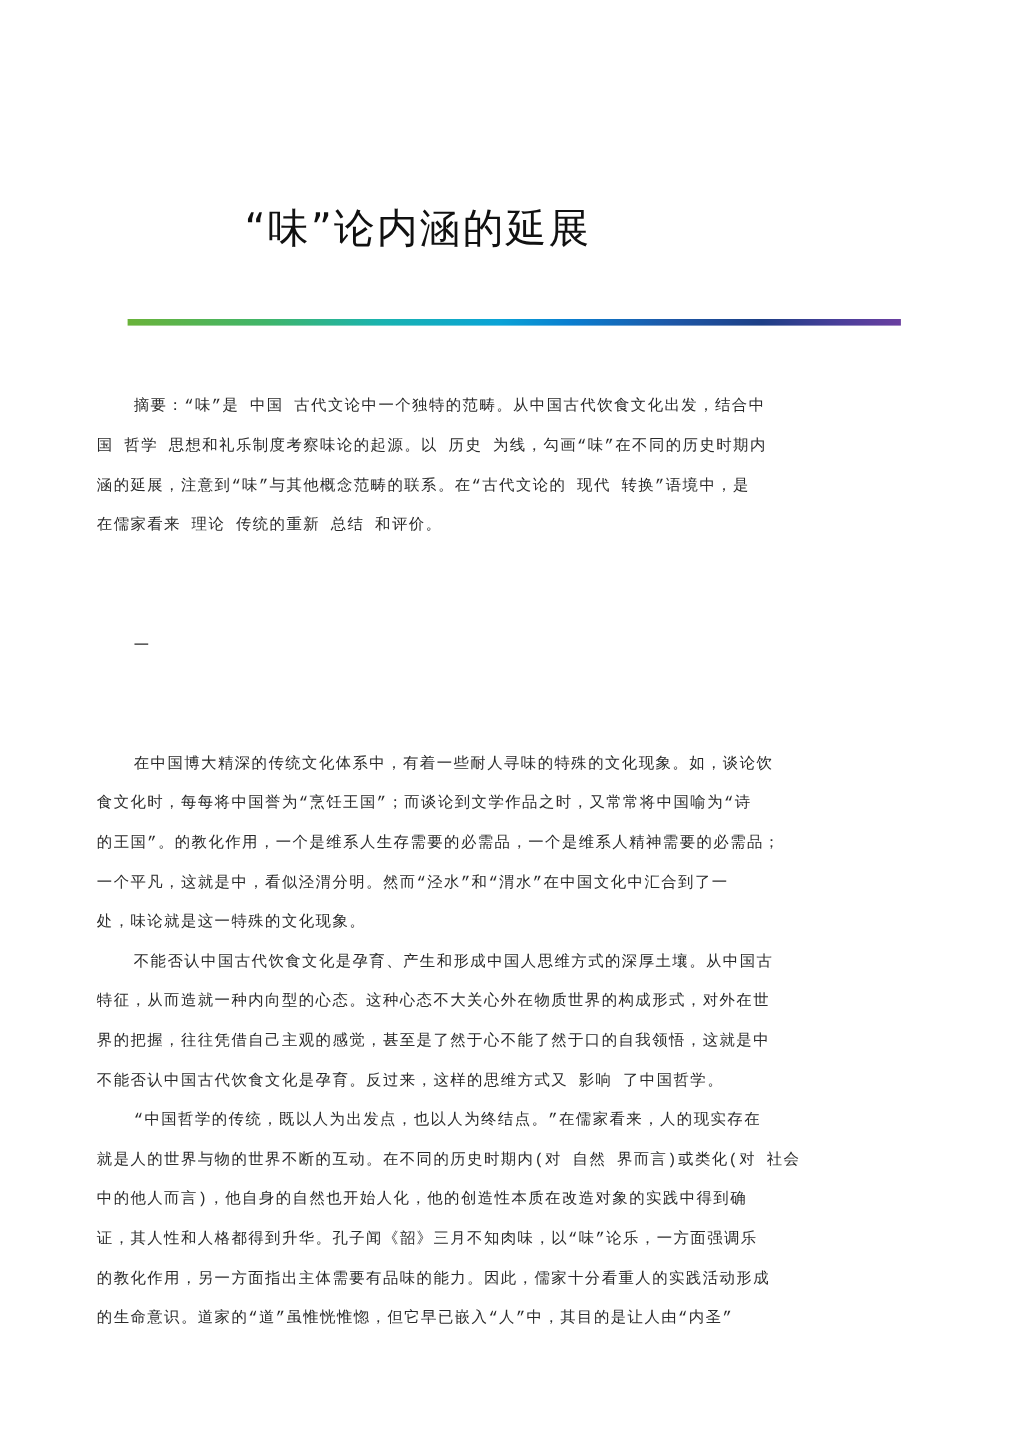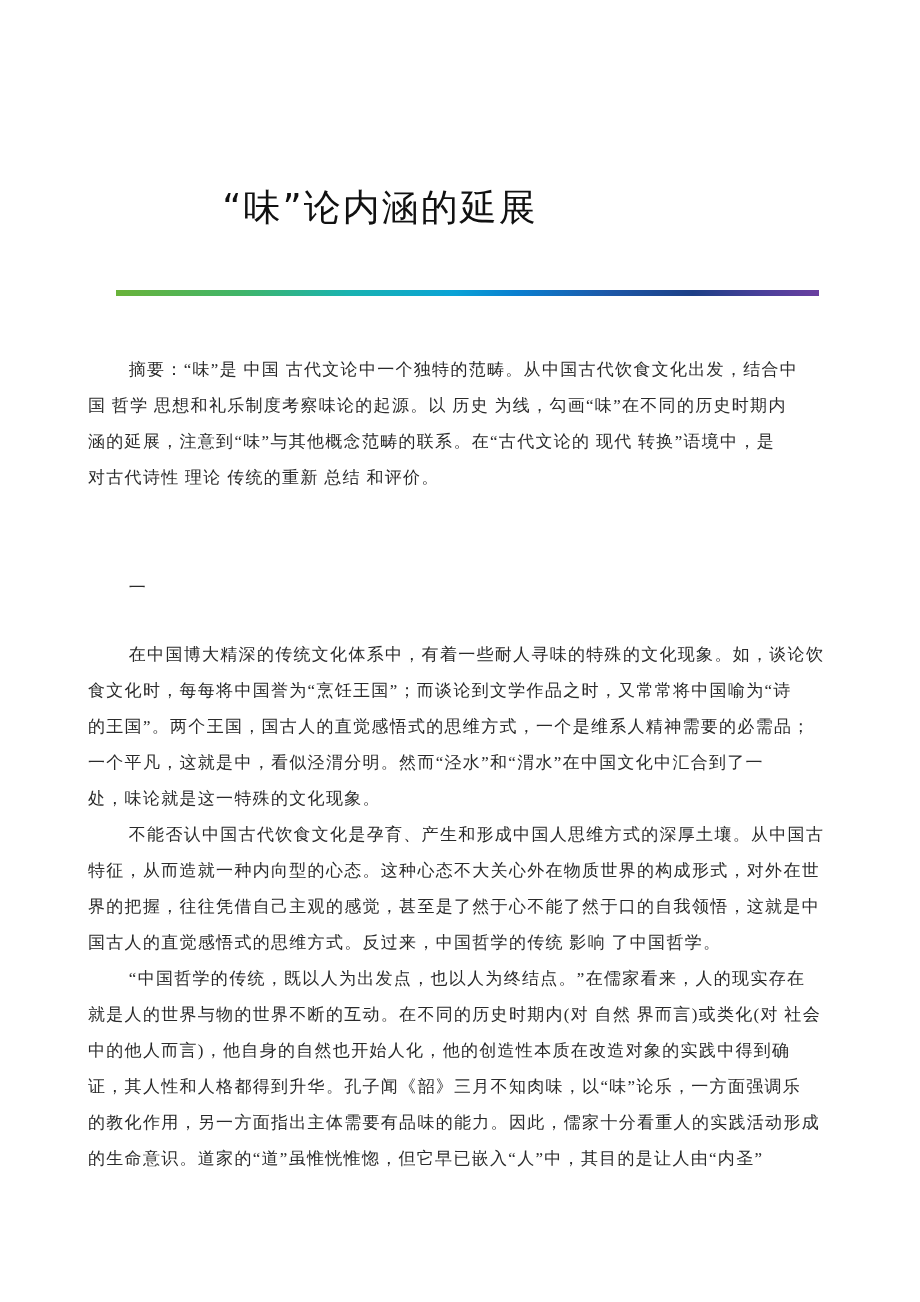--- a/index.html
+++ b/index.html
@@ -46,26 +46,26 @@
         #0a7fd0 57%,
         #1d58a8 70%,
         #1d3f86 82%,
         #4a3f9a 92%,
         #6a3fa0 100%);
     }
     .body-text {
       position: absolute;
       left: 88px;
       width: 744px;
-      font-size: 17px;
+      font-size: 14px;
       line-height: 36px;
       letter-spacing: 1.3px;
       text-align: justify;
       color: #2a2a2a;
-      font-family: Liberation Serif, serif;
+      font-family: Liberation Mono, monospace;
     }
     .para {
       margin: 0;
       text-indent: 2em;
     }
     .line {
       display: block;
       white-space: nowrap;
     }
     .abstract { top: 352px; }
@@ -80,42 +80,42 @@
 
   <div class="title">“味”论内涵的延展</div>
 
   <div class="divider"></div>
 
   <div class="body-text abstract">
     <div class="para" style="text-indent:0;">
       <span class="line" style="padding-left:2.4em;">摘要：“味”是 中国 古代文论中一个独特的范畴。从中国古代饮食文化出发，结合中</span>
       <span class="line">国 哲学 思想和礼乐制度考察味论的起源。以 历史 为线，勾画“味”在不同的历史时期内</span>
       <span class="line">涵的延展，注意到“味”与其他概念范畴的联系。在“古代文论的 现代 转换”语境中，是</span>
-      <span class="line">对古代诗性 理论 传统的重新 总结 和评价。</span>
+      <span class="line">在儒家看来 理论 传统的重新 总结 和评价。</span>
     </div>
   </div>
 
 
   <div class="body-text section-num">
     <span class="line" style="padding-left:2.4em;">一</span>
   </div>
 
   <div class="body-text main">
     <div class="para" style="text-indent:0;">
-      <span class="line" style="padding-left:2.4em;">在中国博大精深的传统文化体系中，有着一些耐人寻味的特殊的文化现象。如，谈论饮</span>
+      <span class="line" style="padding-left:2.4em;margin-top:40px;">在中国博大精深的传统文化体系中，有着一些耐人寻味的特殊的文化现象。如，谈论饮</span>
       <span class="line">食文化时，每每将中国誉为“烹饪王国”；而谈论到文学作品之时，又常常将中国喻为“诗</span>
-      <span class="line">的王国”。两个王国，国古人的直觉感悟式的思维方式，一个是维系人精神需要的必需品；</span>
+      <span class="line">的王国”。的教化作用，一个是维系人生存需要的必需品，一个是维系人精神需要的必需品；</span>
       <span class="line">一个平凡，这就是中，看似泾渭分明。然而“泾水”和“渭水”在中国文化中汇合到了一</span>
       <span class="line">处，味论就是这一特殊的文化现象。</span>
     </div>
     <div class="para" style="text-indent:0;">
       <span class="line" style="padding-left:2.4em;">不能否认中国古代饮食文化是孕育、产生和形成中国人思维方式的深厚土壤。从中国古</span>
       <span class="line">特征，从而造就一种内向型的心态。这种心态不大关心外在物质世界的构成形式，对外在世</span>
       <span class="line">界的把握，往往凭借自己主观的感觉，甚至是了然于心不能了然于口的自我领悟，这就是中</span>
-      <span class="line">国古人的直觉感悟式的思维方式。反过来，中国哲学的传统 影响 了中国哲学。</span>
+      <span class="line">不能否认中国古代饮食文化是孕育。反过来，这样的思维方式又 影响 了中国哲学。</span>
     </div>
     <div class="para" style="text-indent:0;">
       <span class="line" style="padding-left:2.4em;">“中国哲学的传统，既以人为出发点，也以人为终结点。”在儒家看来，人的现实存在</span>
       <span class="line">就是人的世界与物的世界不断的互动。在不同的历史时期内(对 自然 界而言)或类化(对 社会</span>
       <span class="line">中的他人而言)，他自身的自然也开始人化，他的创造性本质在改造对象的实践中得到确</span>
       <span class="line">证，其人性和人格都得到升华。孔子闻《韶》三月不知肉味，以“味”论乐，一方面强调乐</span>
       <span class="line">的教化作用，另一方面指出主体需要有品味的能力。因此，儒家十分看重人的实践活动形成</span>
       <span class="line">的生命意识。道家的“道”虽惟恍惟惚，但它早已嵌入“人”中，其目的是让人由“内圣”</span>
     </div>
   </div>

